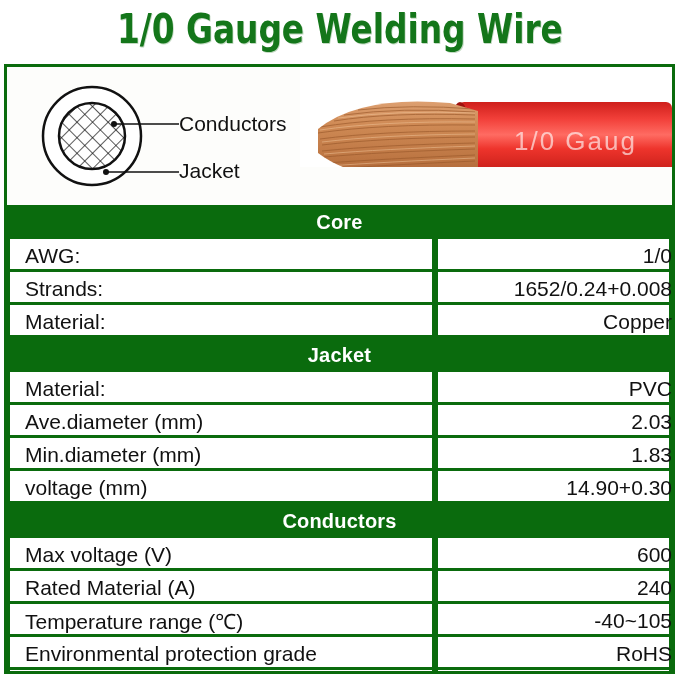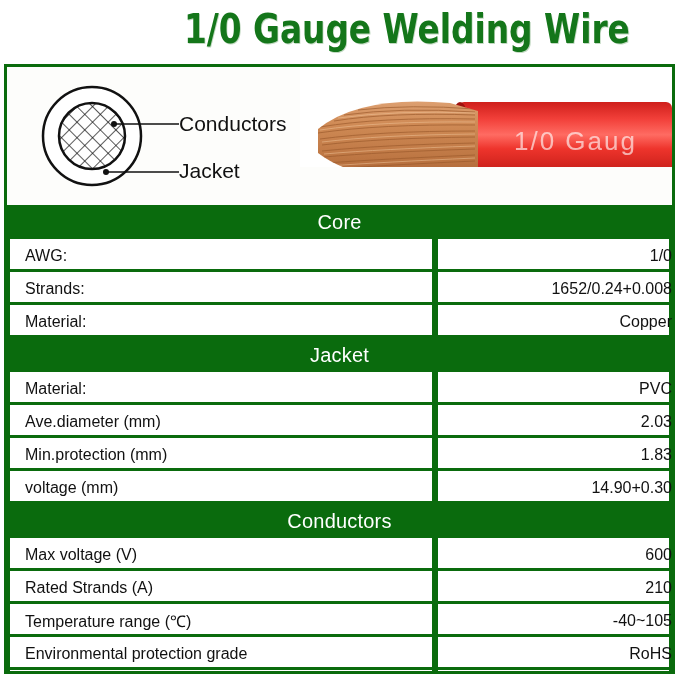--- a/index.html
+++ b/index.html
@@ -13,21 +13,21 @@
     overflow: hidden;
     font-family: "Liberation Sans", sans-serif;
     position: relative;
   }
 
   
   .title-bar {
     height: 58px;
     display: flex;
     align-items: center;
-    justify-content: flex-end;
+    justify-content: center;
     background: #ffffff;
   }
   .title-text {
     font-family: "DejaVu Sans", sans-serif;
     font-weight: bold;
     font-size: 40px;
     line-height: 40px;
     color: #14761a;
     letter-spacing: 0px;
     transform: scaleX(0.82);
@@ -97,32 +97,32 @@
     table-layout: fixed;
     background: #0a6b0d;
   }
   .spec-table col.c-label { width: 428px; }
   .spec-table col.c-value { width: 237px; }
 
   .section-row th {
     background: #0a6b0d;
     color: #ffffff;
     font-size: 20px;
-    font-weight: normal;
+    font-weight: bold;
     text-align: center;
     height: 34px;
     padding: 0;
     border: 0;
     letter-spacing: 0.2px;
   }
 
   .data-row td {
     background: #ffffff;
     color: #111111;
-    font-size: 16px;
+    font-size: 21px;
     height: 33px;
     padding: 0;
     border: 0;
     box-shadow:
       inset 0 -3px 0 #0a6b0d,
       inset 3px 0 0 #0a6b0d,
       inset -3px 0 0 #0a6b0d;
   }
   .data-row td.label {
     text-align: left;
@@ -251,38 +251,38 @@
       </tr>
       <tr class="data-row">
         <td class="label">Material:</td>
         <td class="value">PVC</td>
       </tr>
       <tr class="data-row">
         <td class="label">Ave.diameter (mm)</td>
         <td class="value">2.03</td>
       </tr>
       <tr class="data-row">
-        <td class="label">Min.protection (mm)</td>
+        <td class="label">Min.diameter (mm)</td>
         <td class="value">1.83</td>
       </tr>
       <tr class="data-row">
         <td class="label">voltage (mm)</td>
         <td class="value">14.90+0.30</td>
       </tr>
 
       <tr class="section-row">
         <th colspan="2">Conductors</th>
       </tr>
       <tr class="data-row">
         <td class="label">Max voltage (V)</td>
         <td class="value">600</td>
       </tr>
       <tr class="data-row">
-        <td class="label">Rated Strands (A)</td>
-        <td class="value">210</td>
+        <td class="label">Rated Material (A)</td>
+        <td class="value">240</td>
       </tr>
       <tr class="data-row">
         <td class="label">Temperature range (℃)</td>
         <td class="value">-40~105</td>
       </tr>
       <tr class="data-row">
         <td class="label">Environmental protection grade</td>
         <td class="value">RoHS</td>
       </tr>
       <tr class="data-row">

